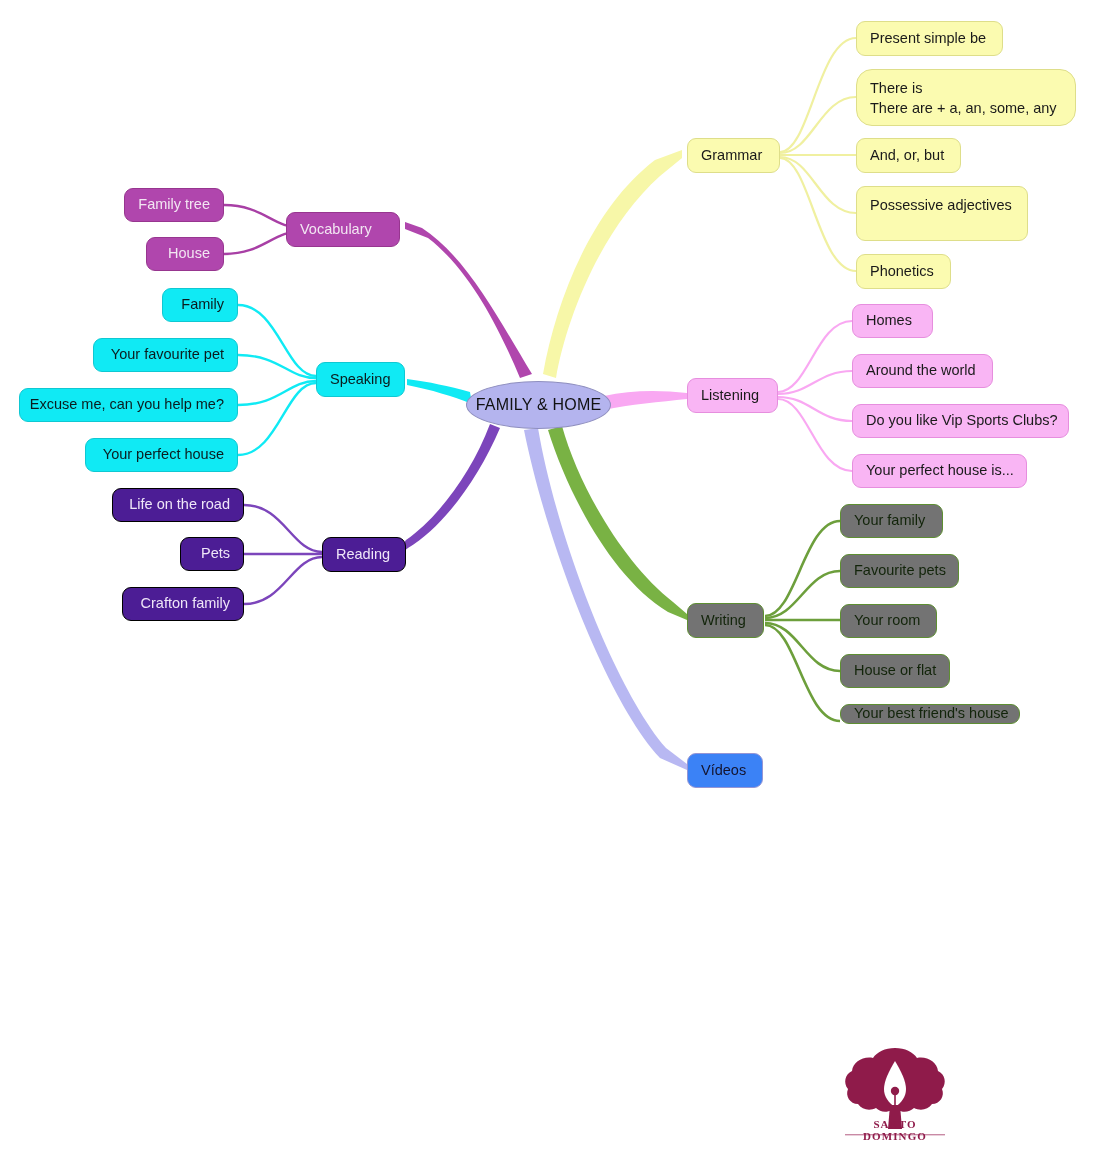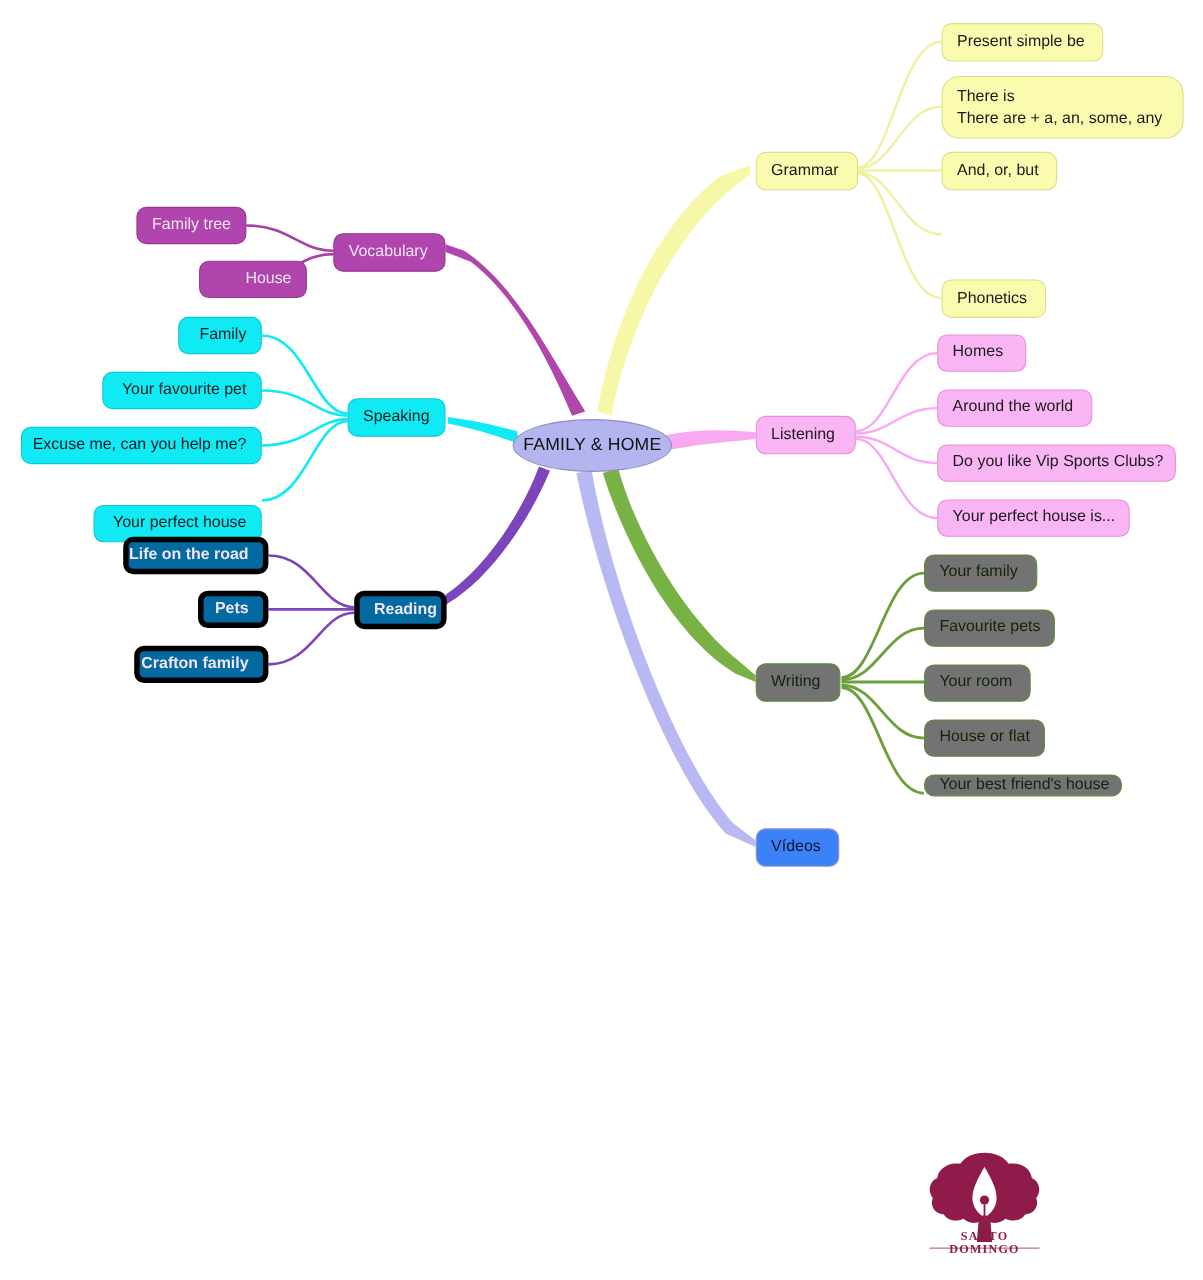--- a/index.html
+++ b/index.html
@@ -55,21 +55,21 @@
     color: #111111;
     letter-spacing: 0.2px;
   }
   
   .n-yellow { background: #fbfbb0; border: 1px solid #dede8a; color: #1a1a1a; }
   .n-pink   { background: #f9b5f4; border: 1px solid #e68ede; color: #1a1a1a; }
   .n-green  { background: #737373; border: 1px solid #5e8f32; color: #12240a; }
   .n-violet { background: #3b82f6; border: 1px solid #9595d4; color: #14142e; }
   .n-orchid { background: #b046ad; border: 1px solid #97368f; color: #f2e6f2; }
   .n-cyan   { background: #10eaf4; border: 1px solid #0fc8d2; color: #0b1c1e; }
-  .n-purple { background: #0369a1; border: 5px solid #000000; color: #efe6f8; font-weight: bold; }
+  .n-purple { background: #4c1d95; border: 1px solid #000000; color: #efe6f8; }
 
   .right-align { justify-content: flex-end; }
 
   #logo {
     position: absolute;
     left: 841px;
     top: 1041px;
     width: 108px;
     height: 100px;
   }
@@ -159,20 +159,23 @@
   <div class="node n-yellow" style="left:856px; top:21px; width:147px; height:35px;text-align:center;">
     <span>Present simple be</span>
   </div>
   <div class="node n-yellow top-align" style="left:856px; top:69px; width:220px; height:57px;border-radius:16px;">
     <span>There is
 There are + a, an, some, any</span>
   </div>
   <div class="node n-yellow" style="left:856px; top:138px; width:105px; height:35px;">
     <span>And, or, but</span>
   </div>
+  <div class="node n-yellow top-align" style="left:856px; top:186px; width:172px; height:55px;">
+    <span>Possessive adjectives</span>
+  </div>
   <div class="node n-yellow" style="left:856px; top:254px; width:95px; height:35px;">
     <span>Phonetics</span>
   </div>
 
   <div class="node n-pink" style="left:687px; top:378px; width:91px; height:35px;">
     <span>Listening</span>
   </div>
   <div class="node n-pink" style="left:852px; top:304px; width:81px; height:34px;">
     <span>Homes</span>
   </div>
@@ -202,43 +205,43 @@
     <span>House or flat</span>
   </div>
   <div class="node n-green" style="left:840px; top:704px; width:180px; height:20px;">
     <span>Your best friend's house</span>
   </div>
 
   <div class="node n-violet" style="left:687px; top:753px; width:76px; height:35px;">
     <span>Vídeos</span>
   </div>
 
-  <div class="node n-orchid" style="left:303px; top:212px; width:102px; height:35px;">
+  <div class="node n-orchid" style="left:286px; top:212px; width:114px; height:35px;">
     <span>Vocabulary</span>
   </div>
   <div class="node n-orchid right-align" style="left:124px; top:188px; width:100px; height:34px;">
     <span>Family tree</span>
   </div>
-  <div class="node n-orchid right-align" style="left:146px; top:237px; width:98px; height:34px;margin-left:35px;">
+  <div class="node n-orchid right-align" style="left:146px; top:237px; width:78px; height:34px;">
     <span>House</span>
   </div>
 
   <div class="node n-cyan" style="left:316px; top:362px; width:89px; height:35px;">
     <span>Speaking</span>
   </div>
   <div class="node n-cyan right-align" style="left:162px; top:288px; width:76px; height:34px;">
     <span>Family</span>
   </div>
   <div class="node n-cyan right-align" style="left:93px; top:338px; width:145px; height:34px;">
     <span>Your favourite pet</span>
   </div>
   <div class="node n-cyan right-align" style="left:19px; top:388px; width:219px; height:34px;">
     <span>Excuse me, can you help me?</span>
   </div>
-  <div class="node n-cyan right-align" style="left:85px; top:459px; width:153px; height:34px;">
+  <div class="node n-cyan right-align" style="left:85px; top:438px; width:153px; height:34px;">
     <span>Your perfect house</span>
   </div>
 
   <div class="node n-purple" style="left:322px; top:537px; width:84px; height:35px;">
     <span>Reading</span>
   </div>
   <div class="node n-purple right-align" style="left:112px; top:488px; width:132px; height:34px;">
     <span>Life on the road</span>
   </div>
   <div class="node n-purple right-align" style="left:180px; top:537px; width:64px; height:34px;">

